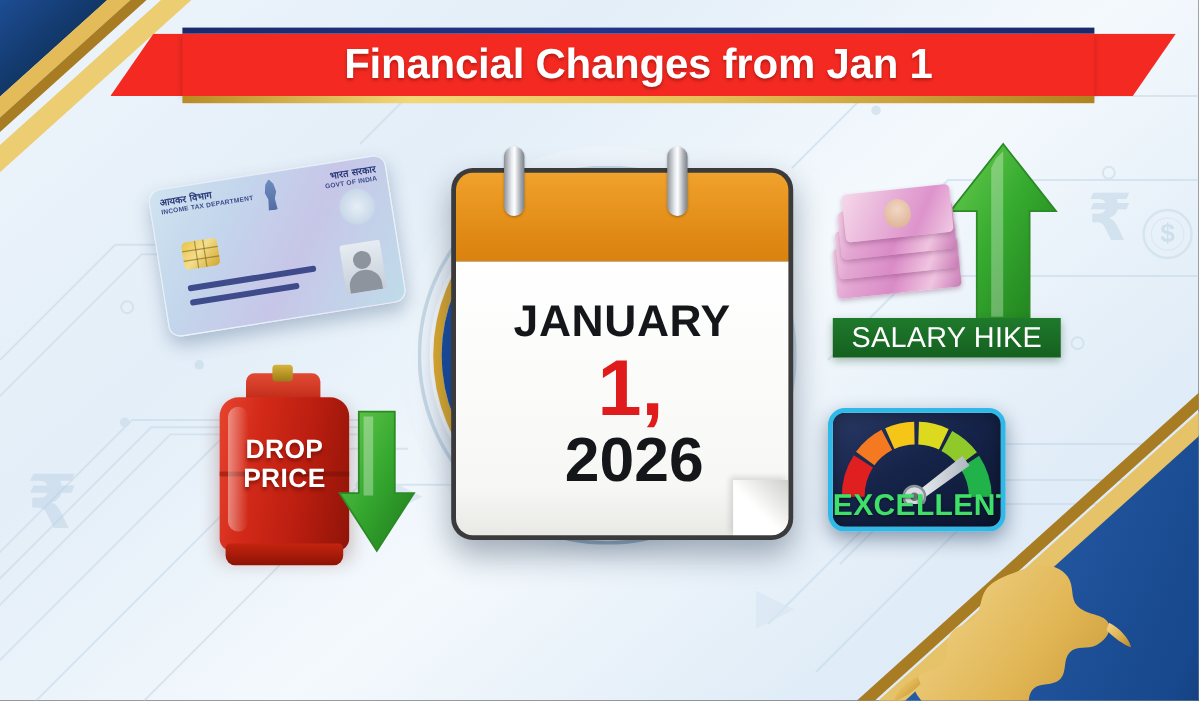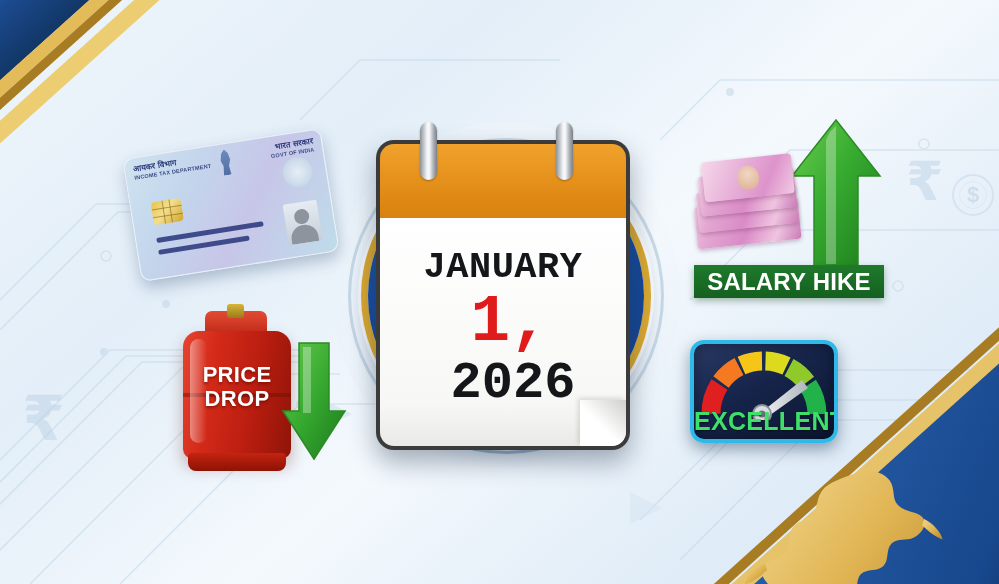--- a/index.html
+++ b/index.html
@@ -69,25 +69,24 @@
   .ring-arc2{
     position:absolute;left:362px;top:152px;width:288px;height:288px;border-radius:50%;
     border:2px solid rgba(200,216,230,.6);
   }
   .disc{
     position:absolute;left:368px;top:158px;width:276px;height:276px;border-radius:50%;
     background:radial-gradient(circle at 42% 34%,#2a63b5,#174a9c 55%,#123c81 100%);
     box-shadow:0 0 0 7px #d9a72f,0 0 0 10px rgba(255,255,255,.55),0 10px 22px rgba(20,50,95,.35);
   }
   .cal{
-    position:absolute;left:376px;top:140px;width:254px;height:310px;
+    position:absolute;left:376px;top:140px;width:285px;height:310px;
     border-radius:18px;background:#3b3b3c;
     box-shadow:0 12px 26px rgba(25,45,70,.38);
     padding:4px;
-    font-family:Liberation Mono, monospace;
   }
   .cal-head{
     height:74px;border-radius:14px 14px 0 0;
     background:linear-gradient(180deg,#f0a22c,#e08a15 70%,#d9820f);
     position:relative;
   }
   .cal-body{
     height:228px;border-radius:0 0 14px 14px;
     background:linear-gradient(180deg,#ffffff,#f7f7f5 82%,#e9e9e6);
     position:relative;overflow:hidden;
@@ -208,21 +207,21 @@
     width:22px;height:24px;border-radius:50% 50% 46% 46%;
     background:radial-gradient(circle at 50% 36%,#f3d9c2,#d9ae8c);
     opacity:.95;
   }
   .salary-banner{
     position:absolute;left:694px;top:265px;width:190px;height:33px;
     background:linear-gradient(180deg,#1f7a2c,#15601f);
     display:flex;align-items:center;justify-content:center;
     box-shadow:0 3px 7px rgba(10,60,20,.35);
   }
-  .salary-text{color:#fff;font-size:24px;font-weight:700;letter-spacing:.2px;line-height:1;}
+  .salary-text{color:#fff;font-size:24px;font-weight:400;letter-spacing:.2px;line-height:1;}
   .arrow-up{position:absolute;left:790px;top:118px;width:92px;height:152px;}
 
   
   .gauge{
     position:absolute;left:690px;top:340px;width:148px;height:103px;border-radius:14px;
     background:linear-gradient(150deg,#2a3a66 0%,#16244a 45%,#0d1733 100%);
     border:4px solid #2fb9e8;
     box-shadow:0 6px 16px rgba(10,35,70,.42),inset 0 0 14px rgba(0,0,0,.4);
     overflow:hidden;
   }
@@ -325,20 +324,27 @@
         <stop offset="1" stop-color="#0f3straight"></stop>
       </linearGradient>
       <linearGradient id="gmap" x1="0" y1="0" x2="1" y2="1">
         <stop offset="0" stop-color="#f2d78f"></stop>
         <stop offset=".5" stop-color="#e0b452"></stop>
         <stop offset="1" stop-color="#b8862a"></stop>
       </linearGradient>
     </defs>
   </svg>
 
+  <div class="title-wrap">
+    <div class="tail-left"></div>
+    <div class="tail-right"></div>
+    <div class="title-bar">
+      <span class="title-text">Financial Changes from Jan 1</span>
+    </div>
+  </div>
 
   <div class="ring-outer"></div>
   <div class="ring-arc"></div>
   <div class="ring-arc2"></div>
   <div class="disc"></div>
 
   <div class="cal">
     <div class="cal-head">
       <div class="ring-pin pin-a"></div>
       <div class="ring-pin pin-b"></div>
@@ -369,22 +375,22 @@
     <div class="pan-photo"></div>
   </div>
 
   <div class="lpg">
     <div class="cyl-collar"></div>
     <div class="cyl-valve"></div>
     <div class="cyl-body"></div>
     <div class="cyl-gloss"></div>
     <div class="cyl-foot"></div>
     <div class="lpg-text">
+      <div>DROP</div>
       <div>PRICE</div>
-      <div>DROP</div>
     </div>
     <svg class="arrow-down" viewBox="0 0 70 122">
       <path d="M20 2 L50 2 L50 70 L66 70 L35 118 L4 70 L20 70 Z" fill="url(#gdown)" stroke="#2c8a26" stroke-width="1.5"></path>
       <path d="M24 6 L32 6 L32 72 L24 72 Z" fill="rgba(255,255,255,.32)"></path>
       <defs>
         <linearGradient id="gdown" x1="0" y1="0" x2="1" y2="1">
           <stop offset="0" stop-color="#67c94e"></stop>
           <stop offset=".5" stop-color="#35a82f"></stop>
           <stop offset="1" stop-color="#1d7a1c"></stop>
         </linearGradient>

